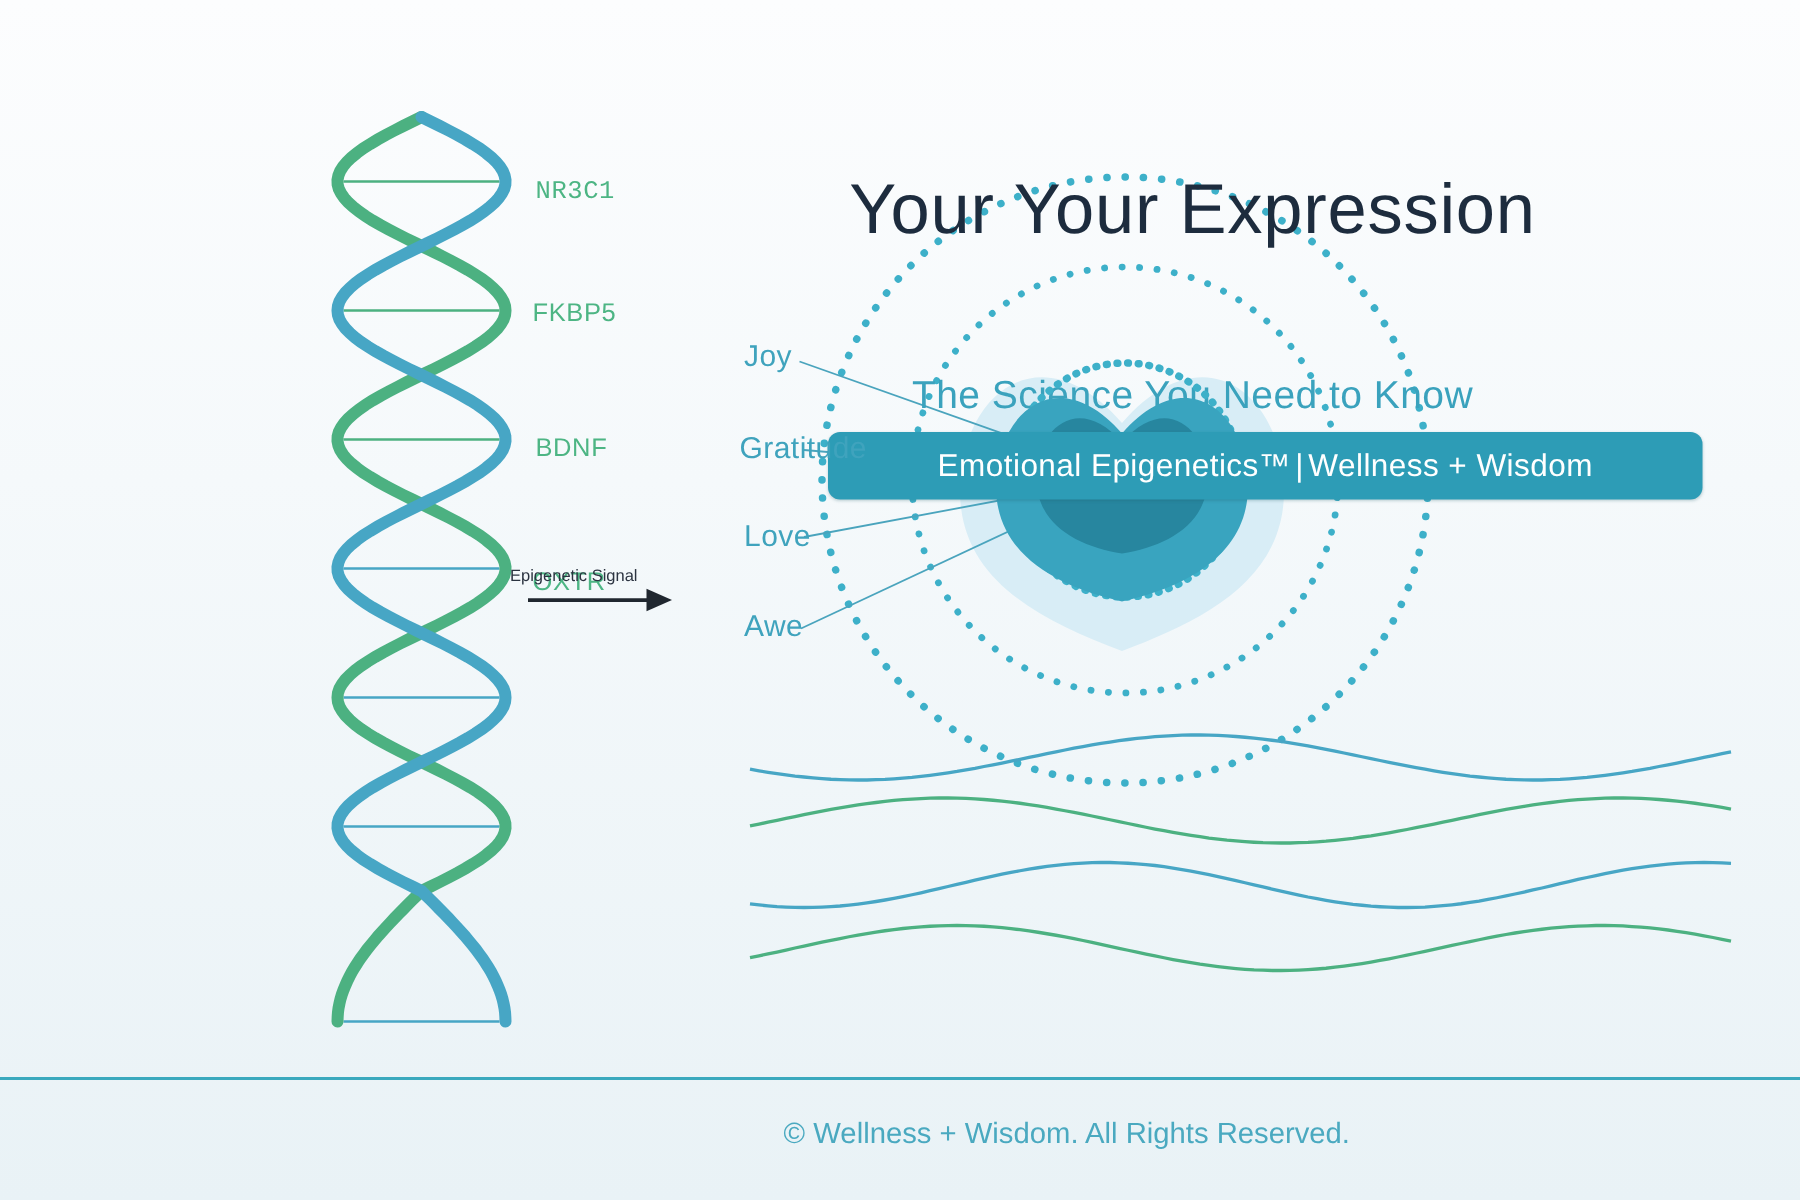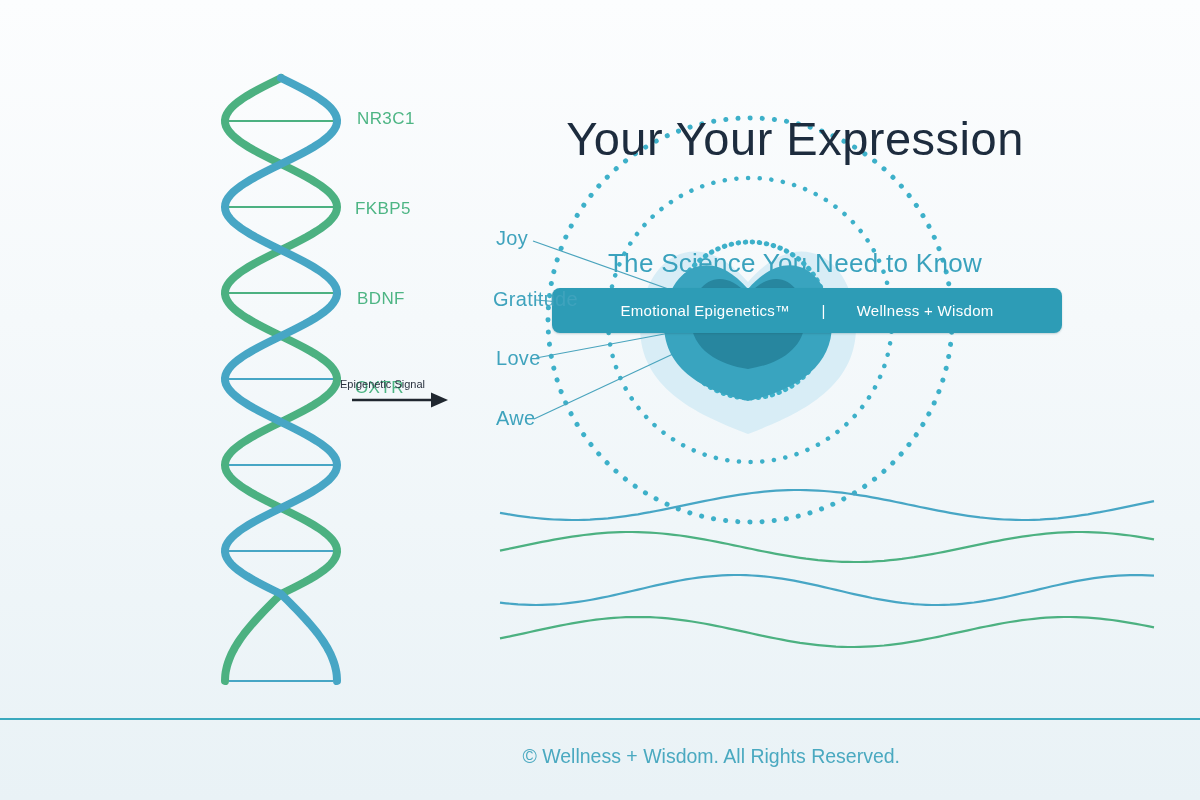--- a/index.html
+++ b/index.html
@@ -12,24 +12,24 @@
   }
   .stage svg{position:absolute;left:0;top:0;}
   svg text{font-family:"Liberation Sans", sans-serif;}
 
   .title{
     position:absolute;left:395px;top:110px;width:800px;
     text-align:center;color:#1d2c3e;
     font-size:47px;line-height:58px;font-weight:400;letter-spacing:.5px;
   }
   .banner{
-    position:absolute;left:552px;top:288px;width:510px;height:45px;
+    position:absolute;left:552px;top:288px;width:583px;height:45px;
     background:#2d9cb6;border-radius:8px;
-    display:flex;align-items:center;justify-content:center;gap:31px;
-    color:#ffffff;font-size:15px;letter-spacing:.3px;
+    display:flex;align-items:center;justify-content:center;gap:3px;
+    color:#ffffff;font-size:21px;letter-spacing:.3px;
     box-shadow:0 1px 2px rgba(30,90,105,.25);
   }
   .gene-label{
     position:absolute;color:#4db584;font-size:17px;letter-spacing:.4px;z-index:4;
   }
   .emotion-label{
     position:absolute;color:#3fa3bd;font-size:20px;letter-spacing:.3px;z-index:4;margin-left:44px;
   }
   .signal-label{
     position:absolute;left:340px;top:378px;color:#2b3340;font-size:11px;z-index:6;
@@ -103,21 +103,21 @@
   <div class="title">
     <div>Your Your Expression</div>
   </div>
 
   <div class="banner">
     <span>Emotional Epigenetics™</span>
     <span>|</span>
     <span>Wellness + Wisdom</span>
   </div>
 
-  <div class="gene-label" style="left:357px;top:109px;">NR3C1</div>
+  <div class="gene-label" style="left:357px;top:119px;font-family:Liberation Mono, monospace;">NR3C1</div>
   <div class="gene-label" style="left:355px;top:199px;">FKBP5</div>
   <div class="gene-label" style="left:357px;top:289px;">BDNF</div>
   <div class="gene-label" style="left:355px;top:378px;z-index:5;">OXTR</div>
 
   <div class="emotion-label" style="left:452px;top:227px;">Joy</div>
   <div class="emotion-label" style="left:449px;top:288px;">Gratitude</div>
   <div class="emotion-label" style="left:452px;top:347px;">Love</div>
   <div class="emotion-label" style="left:452px;top:407px;">Awe</div>
 
   <div class="signal-label">Epigenetic Signal</div>

